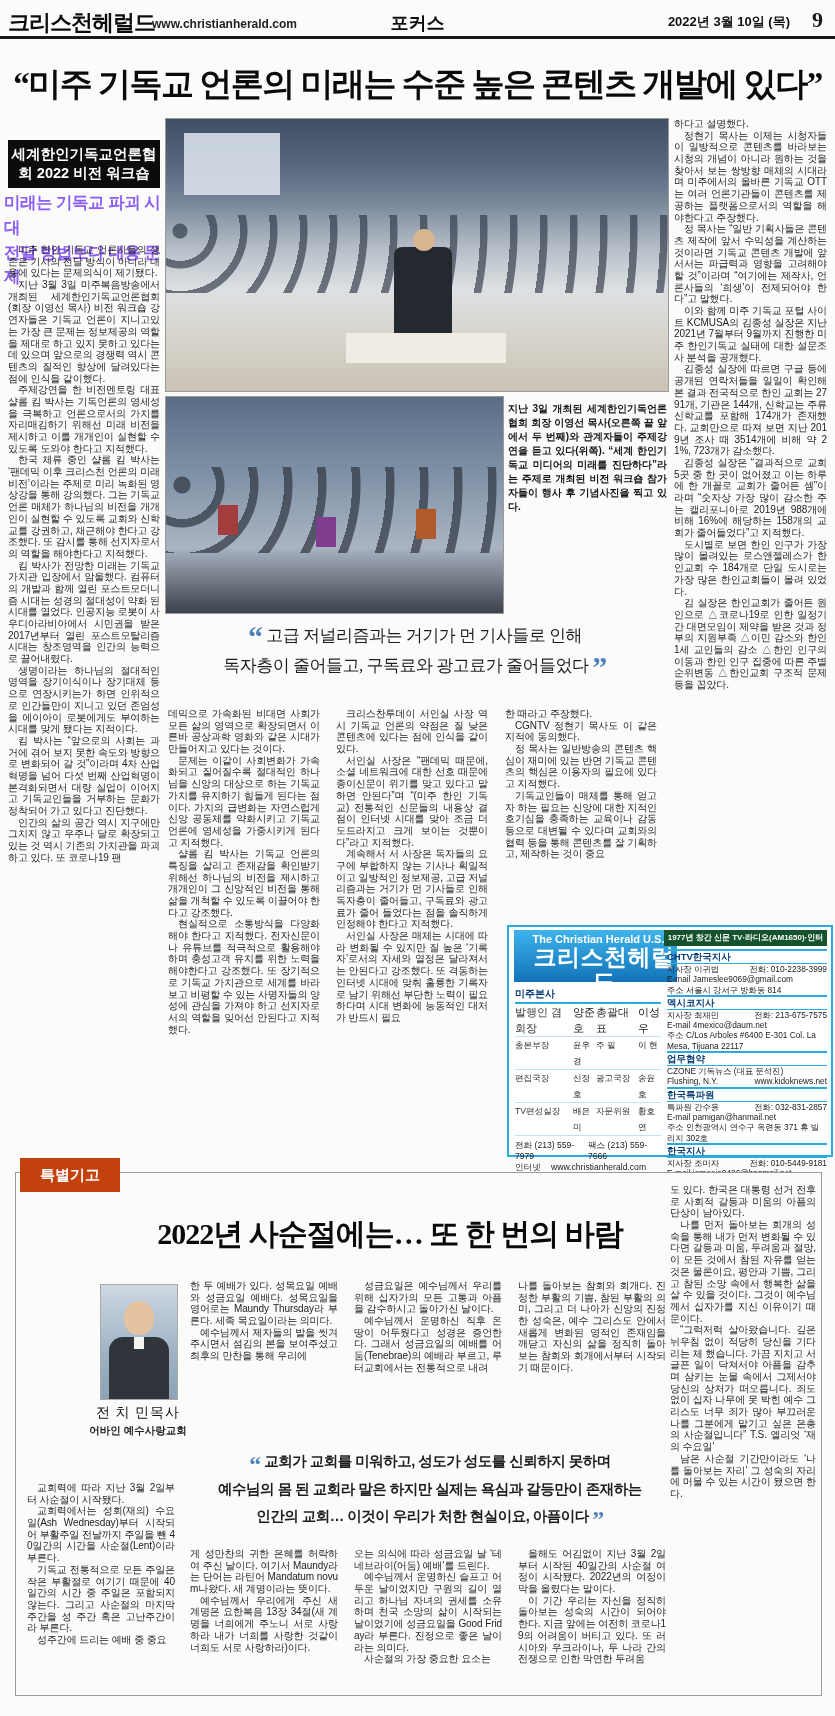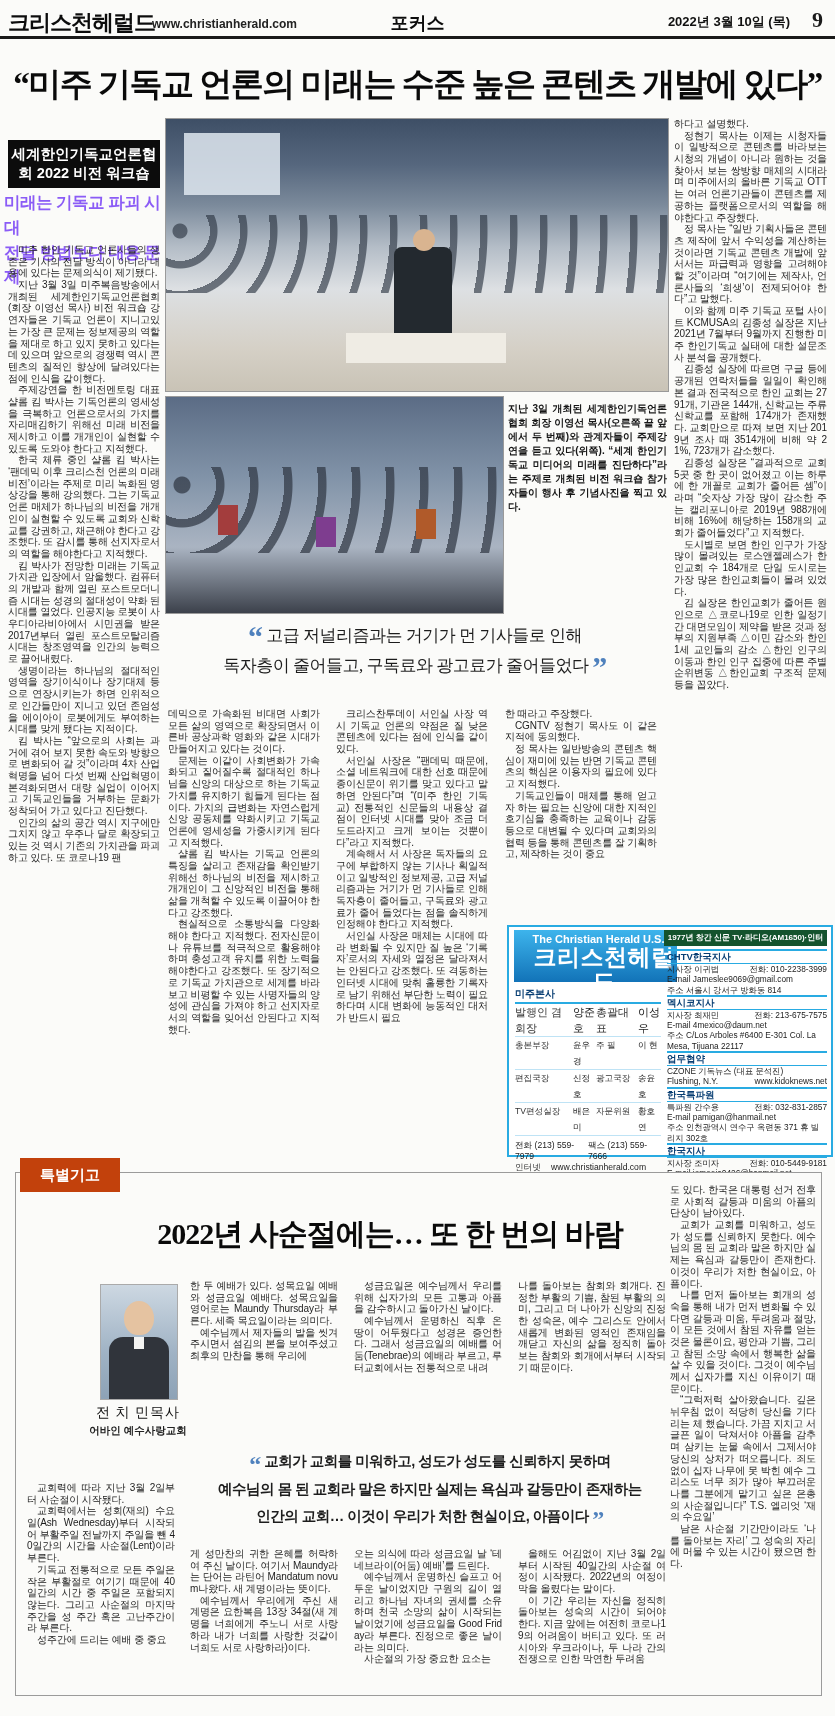--- a/index.html
+++ b/index.html
@@ -332,19 +332,18 @@
       <p>오는 의식에 따라 성금요일 날 ‘테네브라이(어둠) 예배’를 드린다.</p>
       <p>예수님께서 운명하신 슬프고 어두운 날이었지만 구원의 길이 열리고 하나님 자녀의 권세를 소유하며 천국 소망의 삶이 시작되는 날이었기에 성금요일을 Good Friday라 부른다. 진정으로 좋은 날이라는 의미다.</p>
       <p>사순절의 가장 중요한 요소는</p>
     </div>
   <div class="abs col" style="left:518px;top:1548px;width:148px;height:140px;">
       <p>올해도 어김없이 지난 3월 2일부터 시작된 40일간의 사순절 여정이 시작됐다. 2022년의 여정이 막을 올렸다는 말이다.</p>
       <p>이 기간 우리는 자신을 정직히 돌아보는 성숙의 시간이 되어야 한다. 지금 앞에는 여전히 코로나19의 어려움이 버티고 있다. 또 러시아와 우크라이나, 두 나라 간의 전쟁으로 인한 막연한 두려움</p>
     </div>
   <div class="abs col cont" style="left:670px;top:1184px;width:146px;height:504px;">
       <p>도 있다. 한국은 대통령 선거 전후로 사회적 갈등과 미움의 아픔의 단상이 남아있다.</p>
-      <p>교회가 교회를 미워하고, 성도가 성도를 신뢰하지 못한다. 예수님의 몸 된 교회라 말은 하지만 실제는 욕심과 갈등만이 존재한다. 이것이 우리가 처한 현실이요, 아픔이다.</p>
       <p>나를 먼저 돌아보는 회개의 성숙을 통해 내가 먼저 변화될 수 있다면 갈등과 미움, 두려움과 절망, 이 모든 것에서 참된 자유를 얻는 것은 물론이요, 평안과 기쁨, 그리고 참된 소망 속에서 행복한 삶을 살 수 있을 것이다. 그것이 예수님께서 십자가를 지신 이유이기 때문이다.</p>
       <p>“그럭저럭 살아왔습니다. 깊은 뉘우침 없이 적당히 당신을 기다리는 체 했습니다. 가끔 지치고 서글픈 일이 닥쳐서야 아픔을 감추며 삼키는 눈물 속에서 그제서야 당신의 상처가 떠오릅니다. 죄도 없이 십자 나무에 못 박힌 예수 그리스도 너무 죄가 많아 부끄러운 나를 그분에게 맡기고 싶은 은총의 사순절입니다” T.S. 엘리엇 ‘재의 수요일’</p>
       <p>남은 사순절 기간만이라도 ‘나를 돌아보는 자리’ 그 성숙의 자리에 머물 수 있는 시간이 됐으면 한다.</p>
     </div>
 
 </div>
 
 </body></html>

